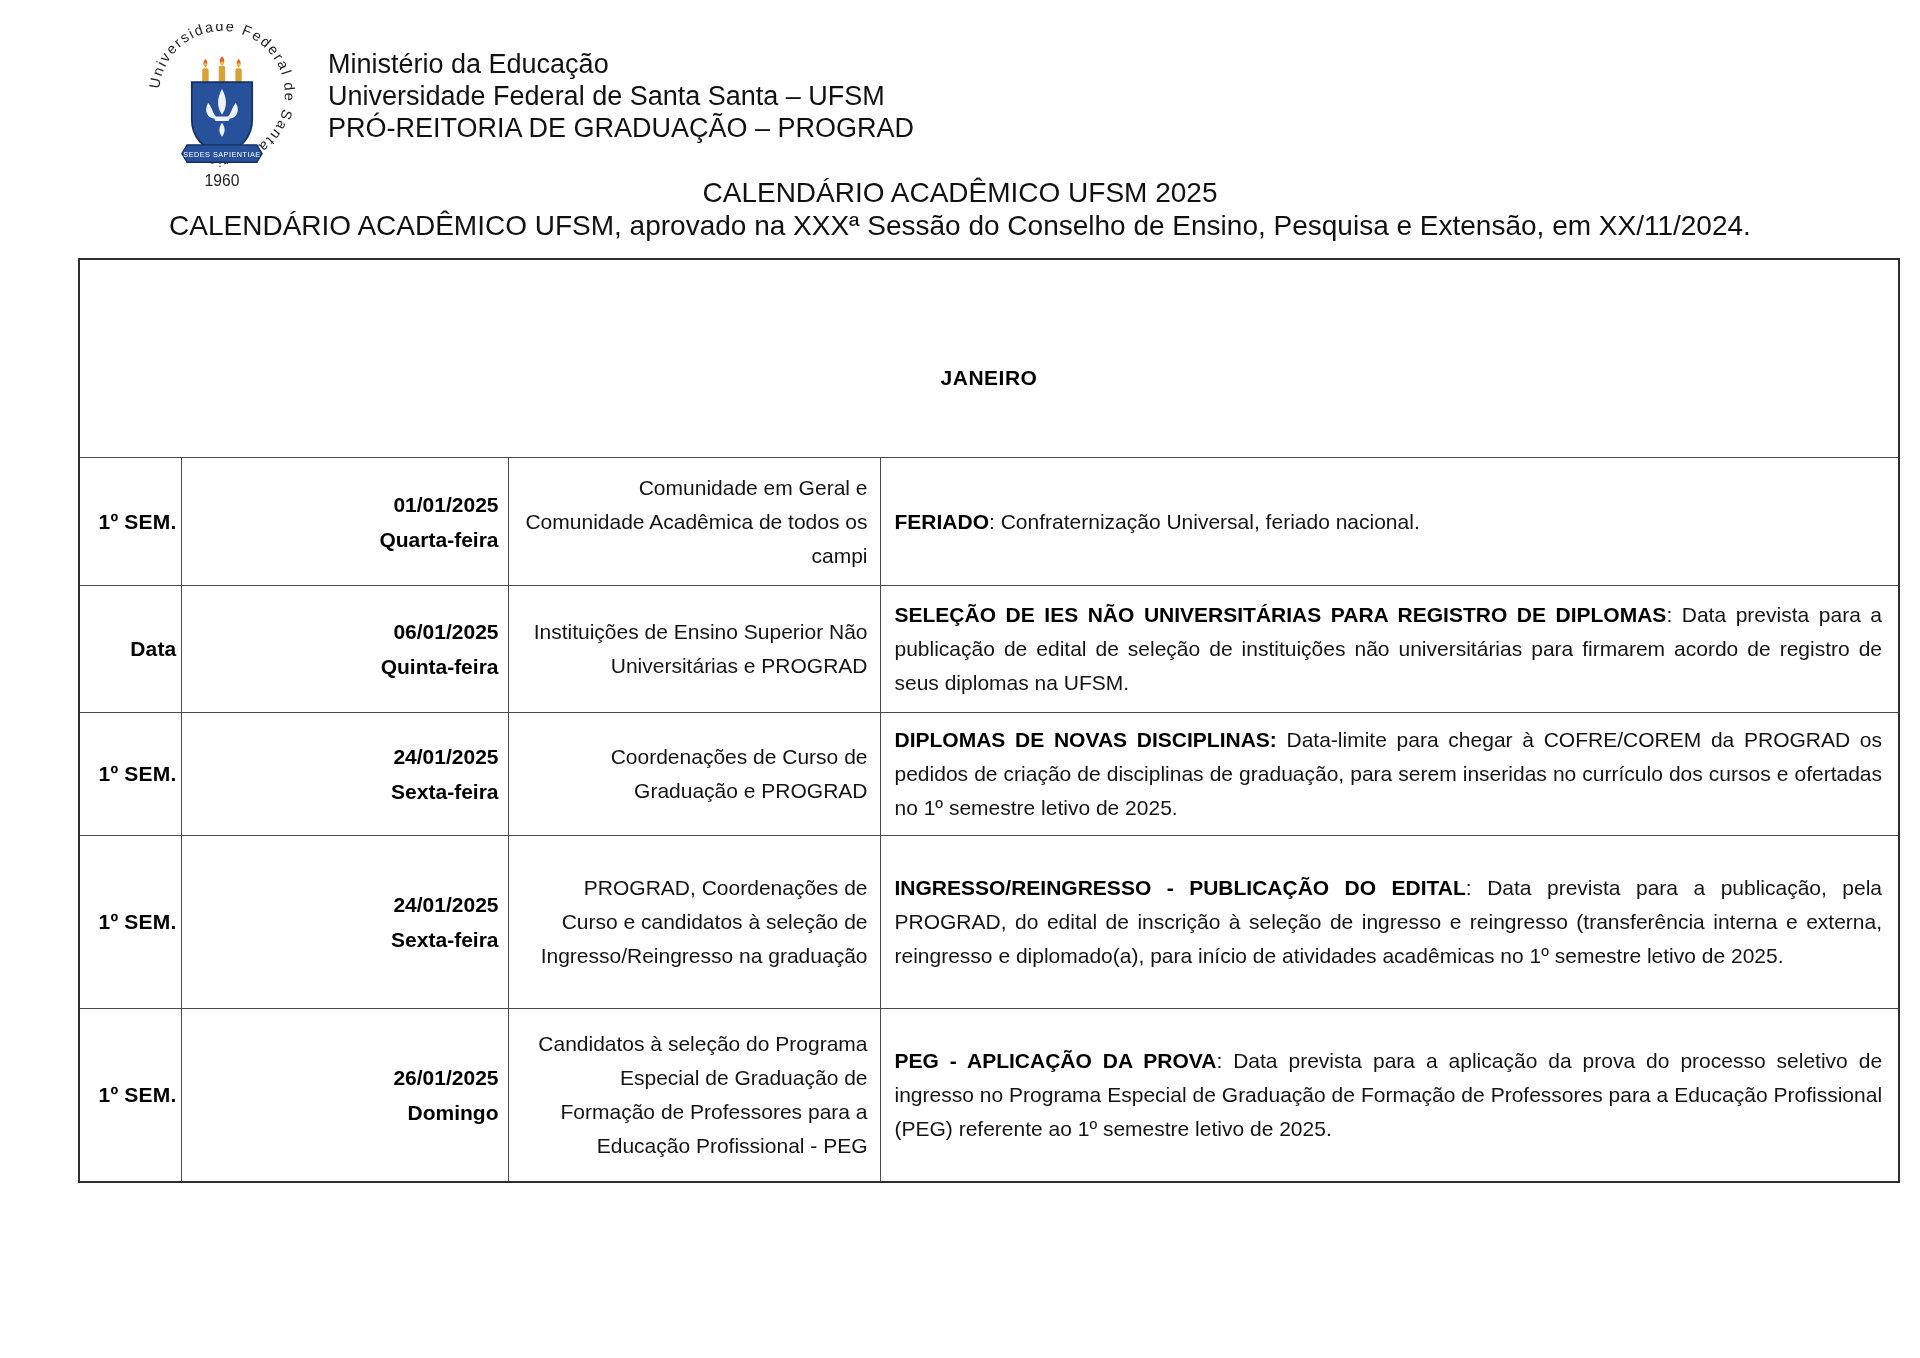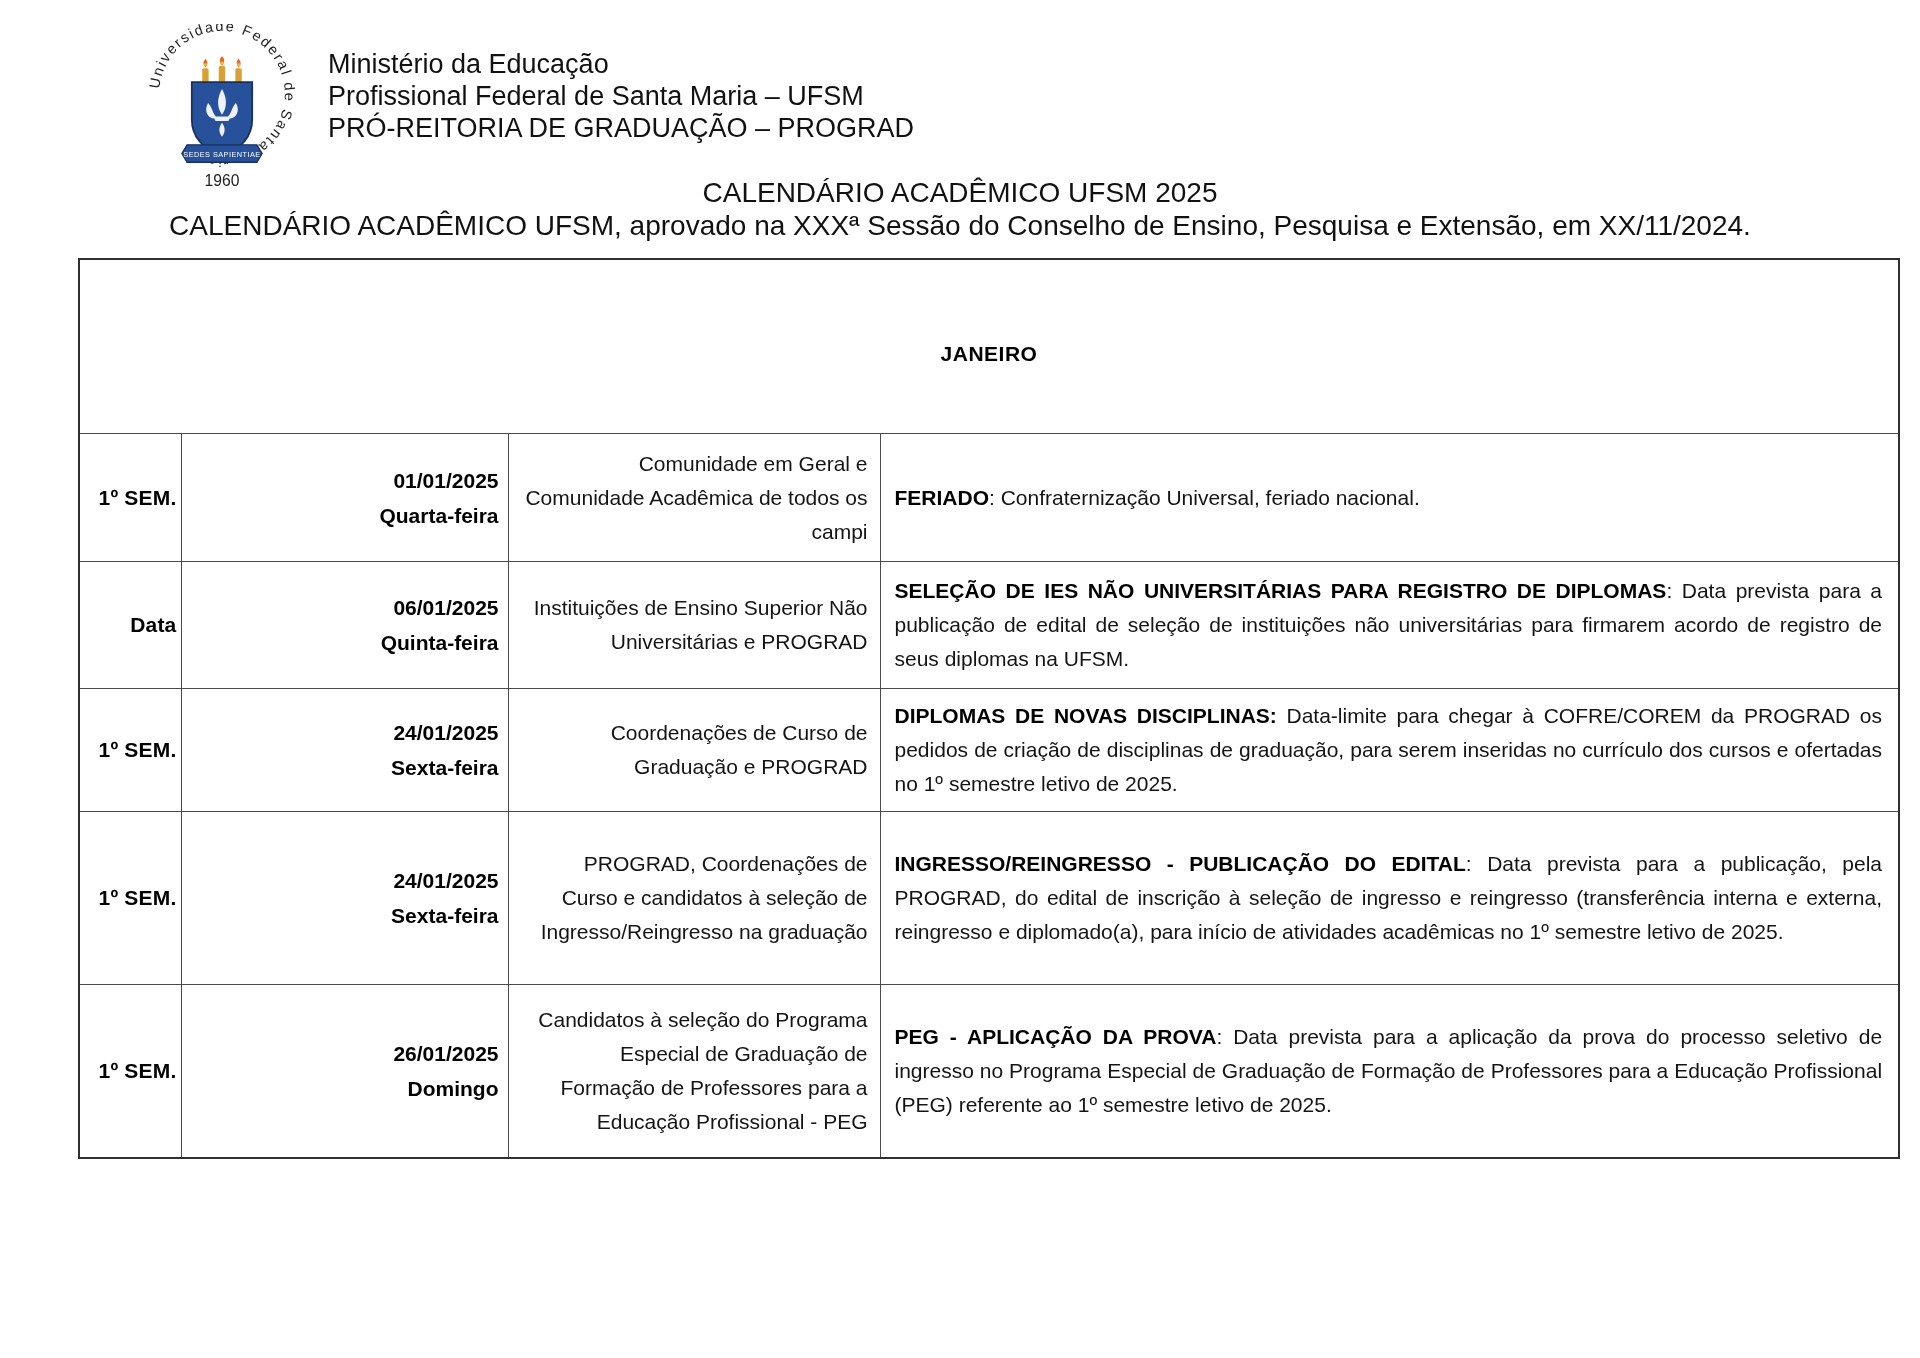--- a/index.html
+++ b/index.html
@@ -22,21 +22,21 @@
   table.cal{
     border-collapse:collapse;table-layout:fixed;width:1820px;
     border:2px solid #2f2f2f;
   }
   table.cal th,table.cal td{
     border:1.5px solid #4a4a4a;
     vertical-align:middle;
     font-size:21px;
   }
   th.month{
-    height:156px;vertical-align:top;padding-top:16px;
+    height:156px;vertical-align:top;padding-top:40px;
     font-size:37px;font-weight:900;letter-spacing:.5px;color:#000;
     text-align:center;
   }
   td.tag{
     text-align:right;font-weight:700;font-size:14px;letter-spacing:.2px;color:#000;
     padding:0 4px;
   }
   td.date{
     text-align:right;font-weight:700;font-size:22px;line-height:35px;color:#000;
     padding:0 9px 0 4px;
@@ -96,21 +96,21 @@
 
     <g>
       <path d="M30 104 L90 104 L94.5 111.5 L90 119 L30 119 L25.5 111.5 Z" stroke="#17305e" stroke-width="1.2" fill="#27519b"></path>
       <text x="60" y="114.3" text-anchor="middle" font-size="6.3" letter-spacing=".4" fill="#ffffff">SEDES SAPIENTIAE</text>
     </g>
     <text x="60" y="139" text-anchor="middle" font-size="13.5" fill="#222">1960</text>
   </svg>
 
   <div class="org-text">
     <div>Ministério da Educação</div>
-    <div>Profissional Federal de Santa Maria – UFSM</div>
+    <div>Universidade Federal de Santa Santa – UFSM</div>
     <div>PRÓ-REITORIA DE GRADUAÇÃO – PROGRAD</div>
   </div>
 
   <div class="title-block">
     <div>CALENDÁRIO ACADÊMICO UFSM 2025</div>
     <div>CALENDÁRIO ACADÊMICO UFSM, aprovado na XXXª Sessão do Conselho de Ensino, Pesquisa e Extensão, em XX/11/2024.</div>
   </div>
 
   <div class="cal-wrap">
     <table class="cal">

